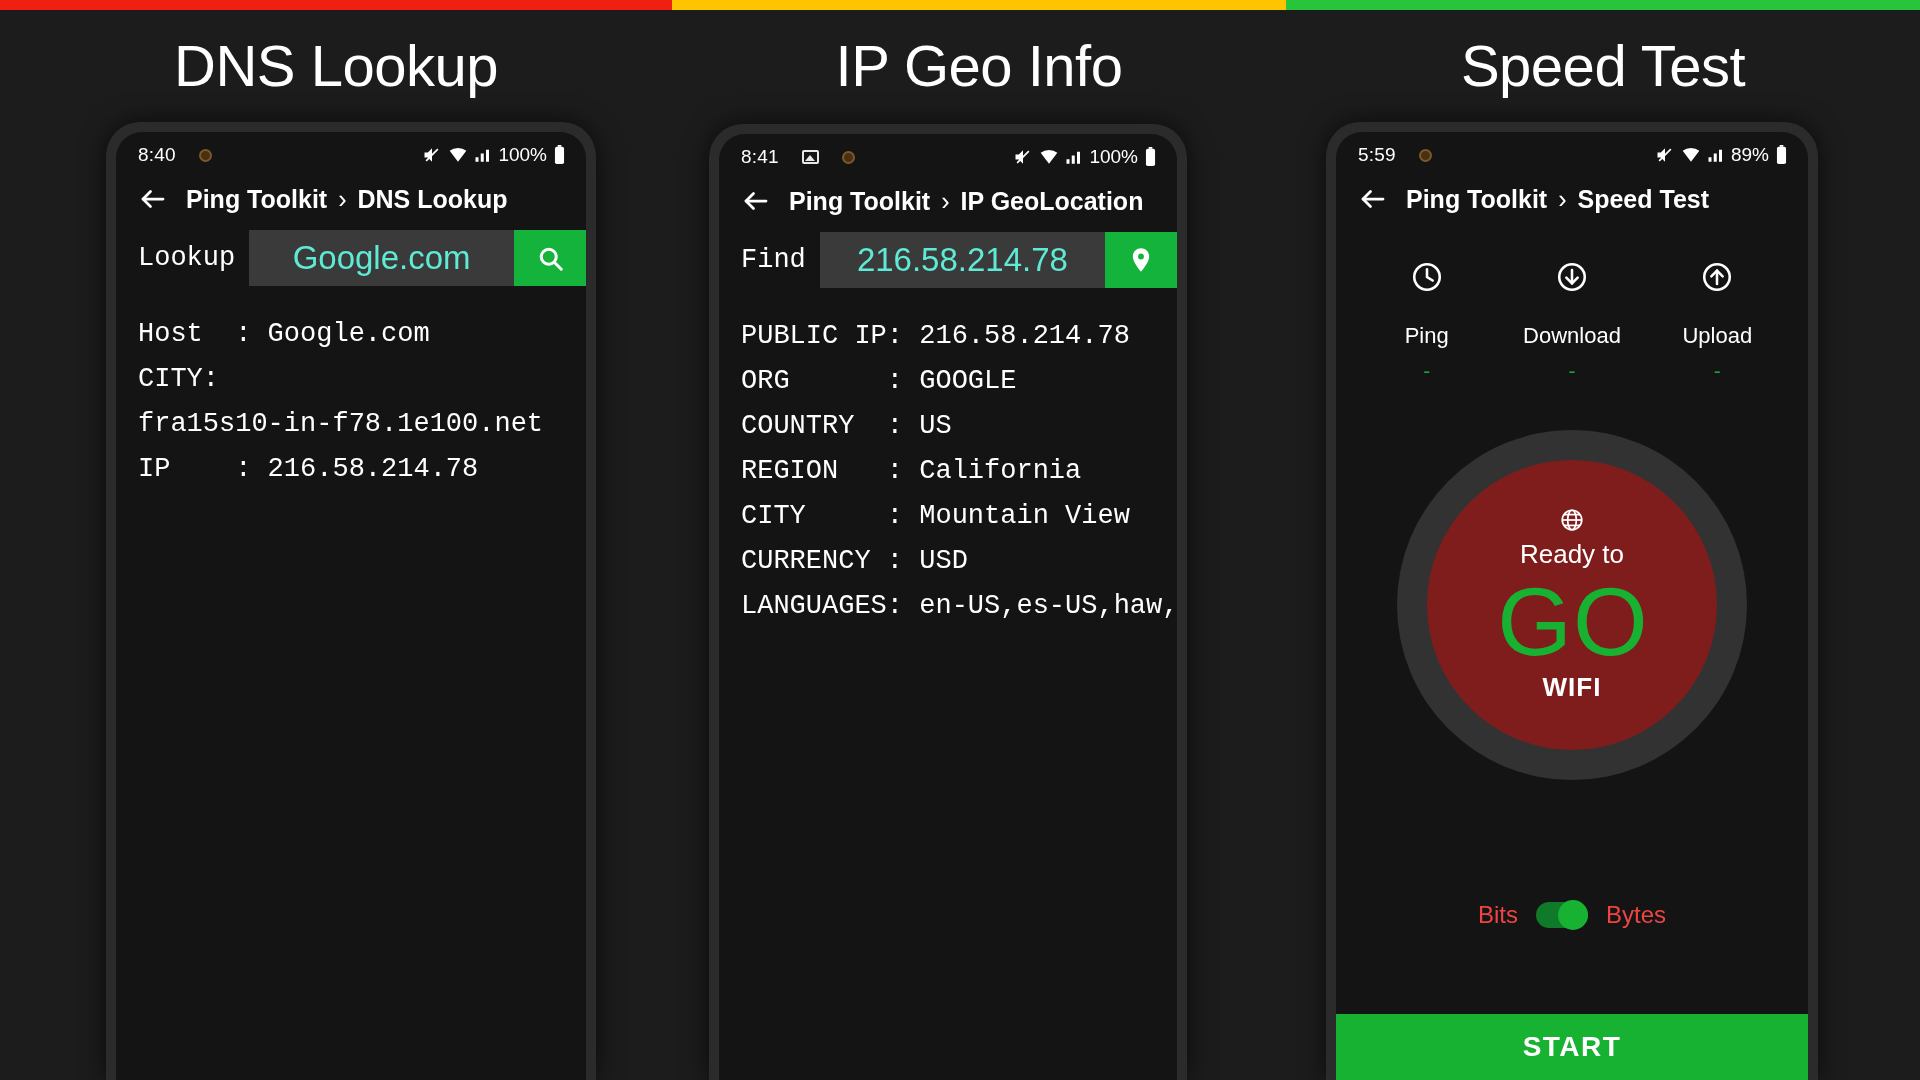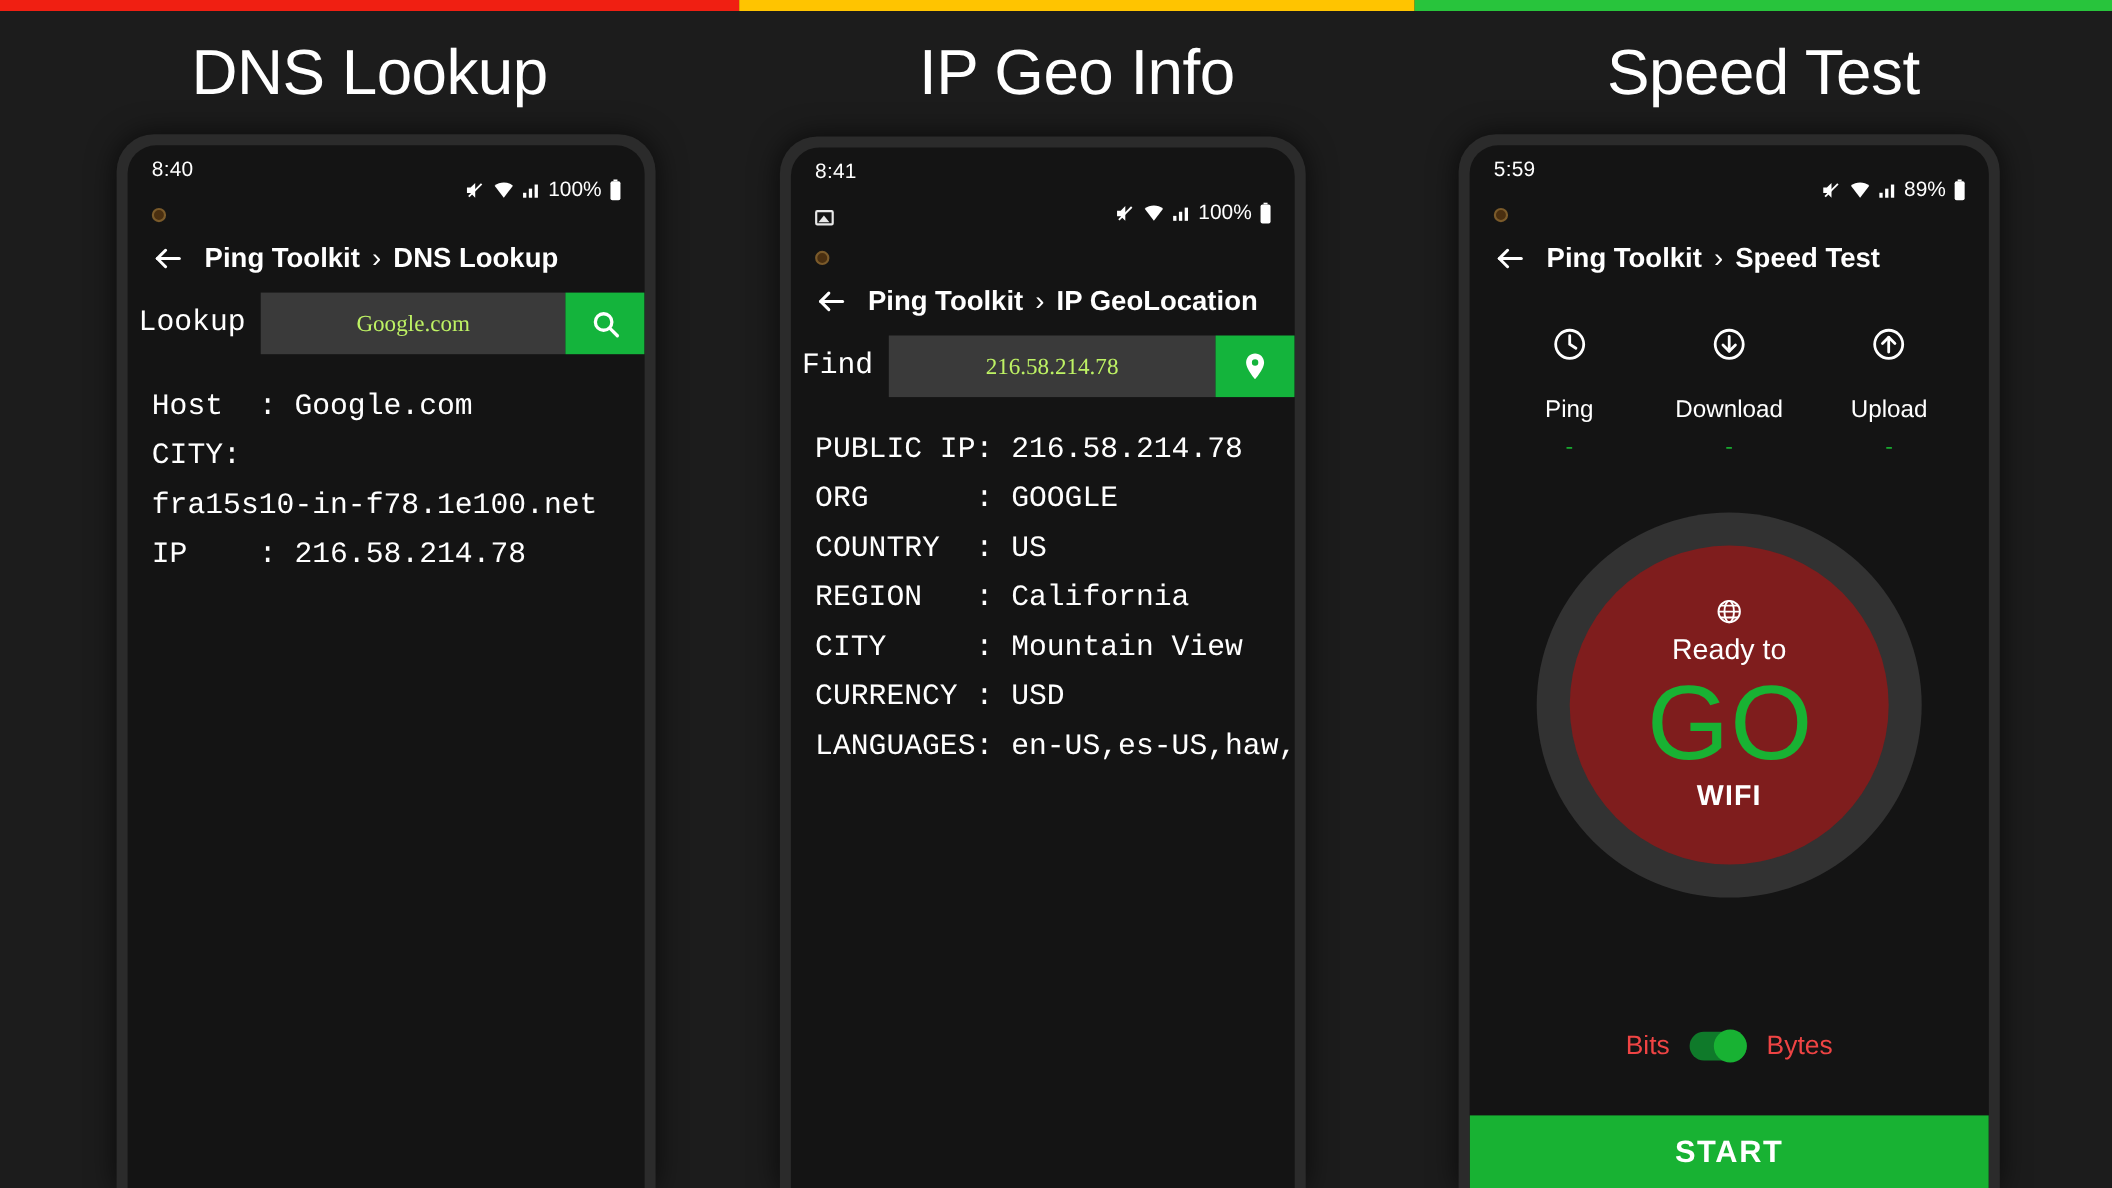--- a/index.html
+++ b/index.html
@@ -39,21 +39,21 @@
   #phone1 { left:106px; top:112px; width:490px; height:958px; }
   #phone2 { left:37px;  top:114px; width:478px; height:956px; }
   #phone3 { left:40px;  top:112px; width:492px; height:958px; }
 
   
   .statusbar {
     display:flex; align-items:center; justify-content:space-between;
     padding:12px 20px 4px 22px; color:#ffffff;
     font-size:19px; font-family:"Liberation Sans", sans-serif;
   }
-  .sb-left { display:flex; align-items:flex-start; gap:23px;flex-direction:column; }
+  .sb-left { display:flex; align-items:center; gap:23px; }
   .sb-right { display:flex; align-items:center; gap:6px; }
   .sb-time { font-size:19px; letter-spacing:.2px; }
   .dot-icon { width:13px; height:13px; border-radius:50%;
               border:2px solid #7a5a2a; background:#4a2f10; display:inline-block;}
   .img-icon { width:17px; height:14px; border:2px solid #e8e8e8; border-radius:2px;
               position:relative; display:inline-block; }
   .img-icon::after{ content:""; position:absolute; left:1px; bottom:1px;
               width:0;height:0;border-left:5px solid transparent;
               border-right:5px solid transparent;border-bottom:6px solid #e8e8e8;}
   .pct { font-size:19px; }
@@ -61,26 +61,26 @@
   svg.ic { display:block; }
 
   
   .appbar { display:flex; align-items:center; gap:18px; padding:14px 20px 16px 22px; }
   .back-arrow { width:30px; height:30px; flex:none; }
   .crumbs { color:#ffffff; font-size:25px; font-weight:700; white-space:nowrap;
             display:flex; align-items:center; gap:11px; }
   .crumb-sep { color:#ffffff; font-weight:400; font-size:25px; }
 
   
-  .inputrow { display:flex; align-items:stretch; gap:0; padding:0 0 0 10px; }
+  .inputrow { display:flex; align-items:stretch; gap:0; padding:0 0 0 22px; }
   .in-label { color:#ffffff; font-family:"Liberation Mono", monospace;
               font-size:27px; display:flex; align-items:center; padding-right:14px; }
   .in-box { flex:1; background:#3a3a3a; display:flex; align-items:center;
             justify-content:center; height:56px; }
-  .in-box .val { color:#bef264; font-family:Liberation Serif, serif; font-size:21px; }
+  .in-box .val { color:#5eead4; font-family:Liberation Sans, sans-serif; font-size:33px; }
   .in-btn { width:72px; height:56px; background:#14b43c; display:flex;
             align-items:center; justify-content:center; flex:none; }
 
   
   .results { padding:26px 22px 0 22px; }
   .rline { color:#ffffff; font-family:"Liberation Mono", monospace;
            font-size:27px; line-height:45px; white-space:pre; }
 
   
   .metrics { display:flex; justify-content:space-around; padding:30px 18px 0 18px; }

